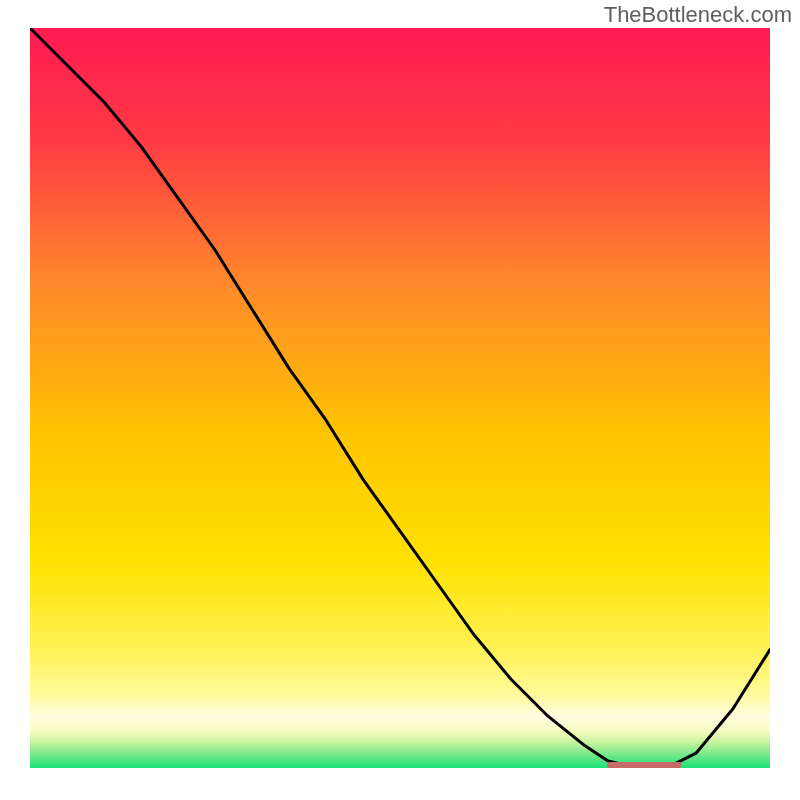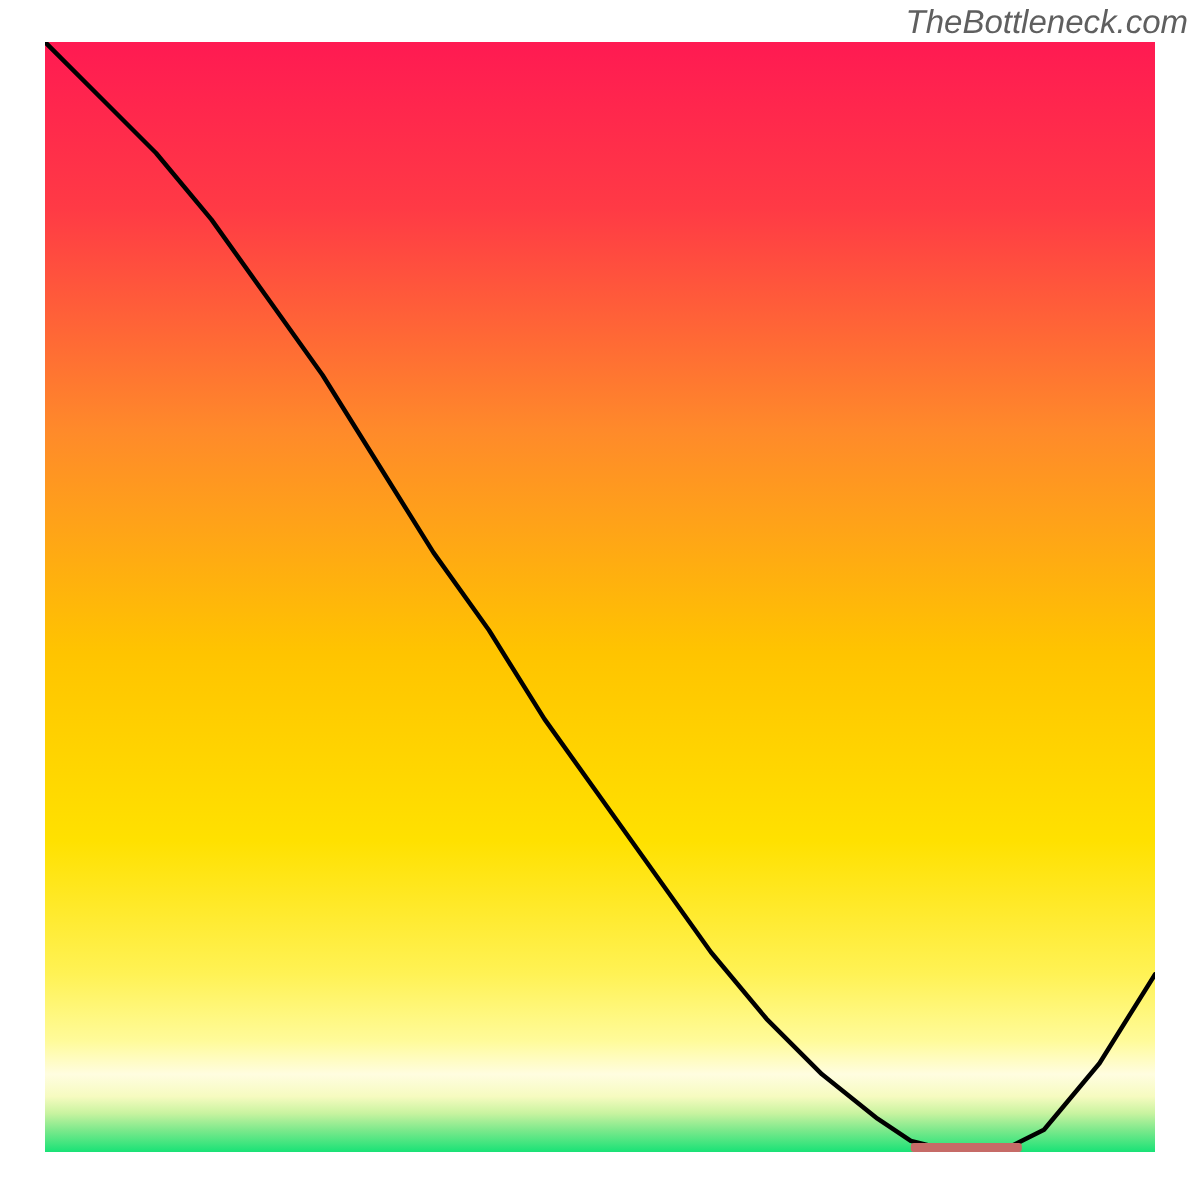--- a/index.html
+++ b/index.html
@@ -8,21 +8,20 @@
     width: 800px;
     height: 800px;
     background: #ffffff;
     font-family: Arial, Helvetica, sans-serif;
     overflow: hidden;
   }
   .canvas {
     position: relative;
     width: 800px;
     height: 800px;
-    font-style: italic;
   }
   .watermark {
     position: absolute;
     top: 2px;
     right: 8px;
     color: #5f5f5f;
     font-size: 22px;
     font-weight: 500;
     letter-spacing: 0px;
     z-index: 5;

